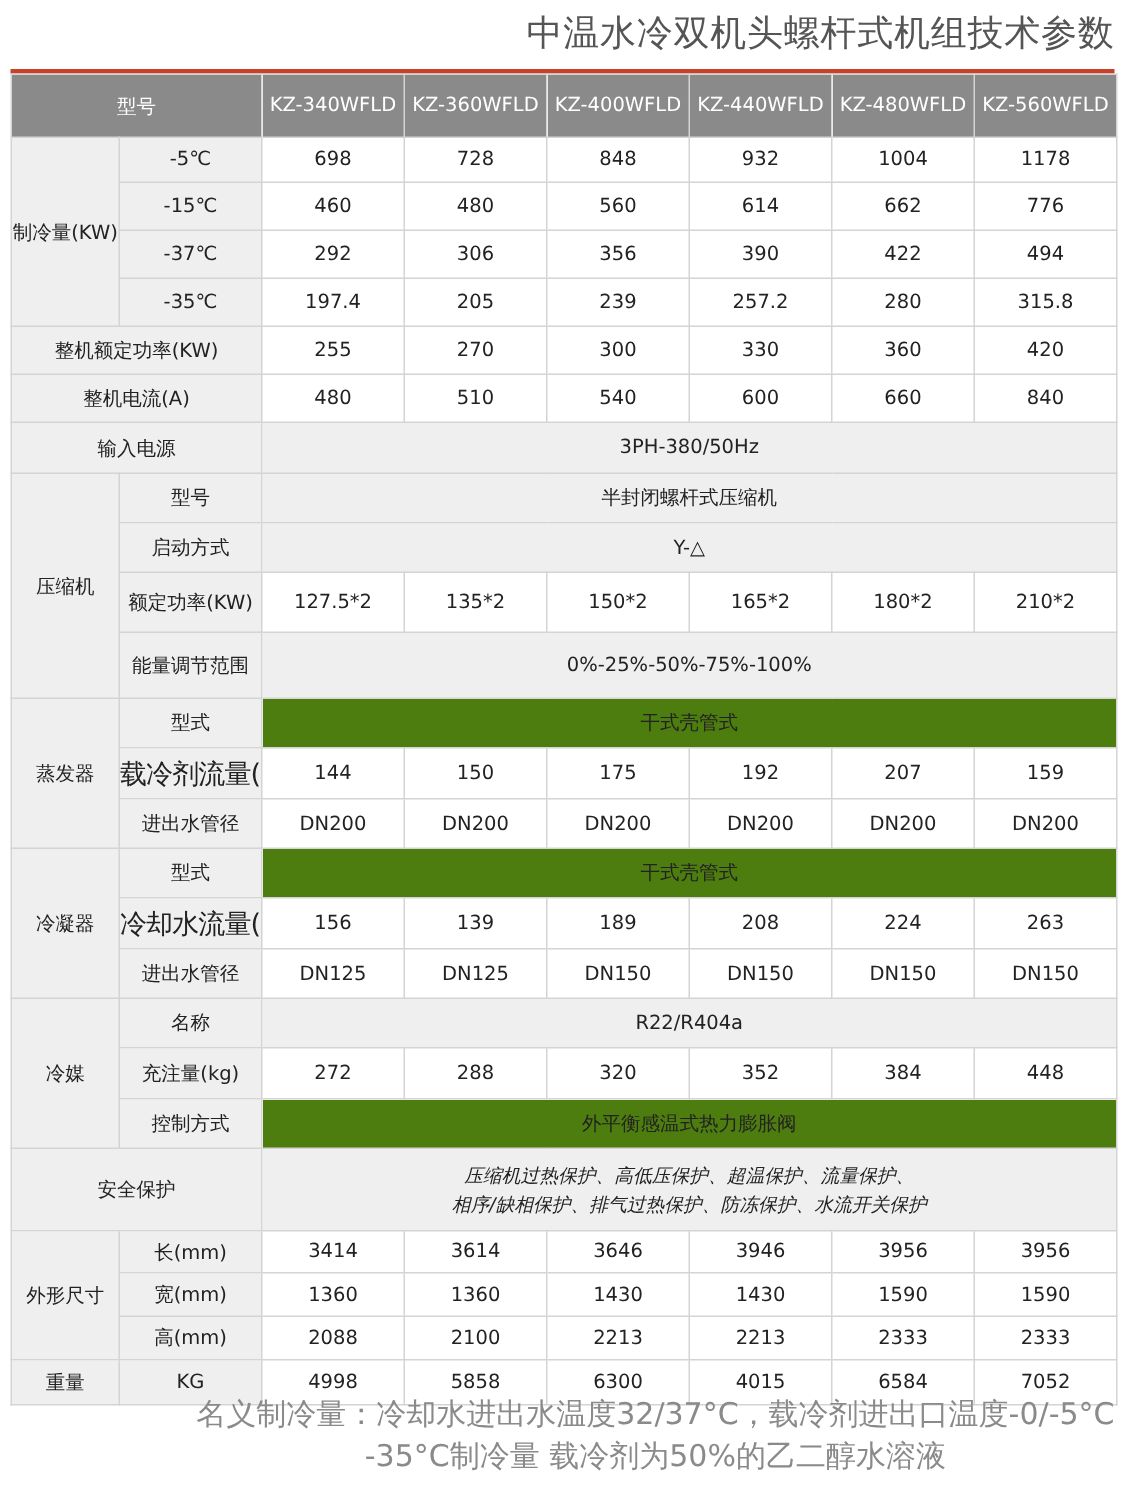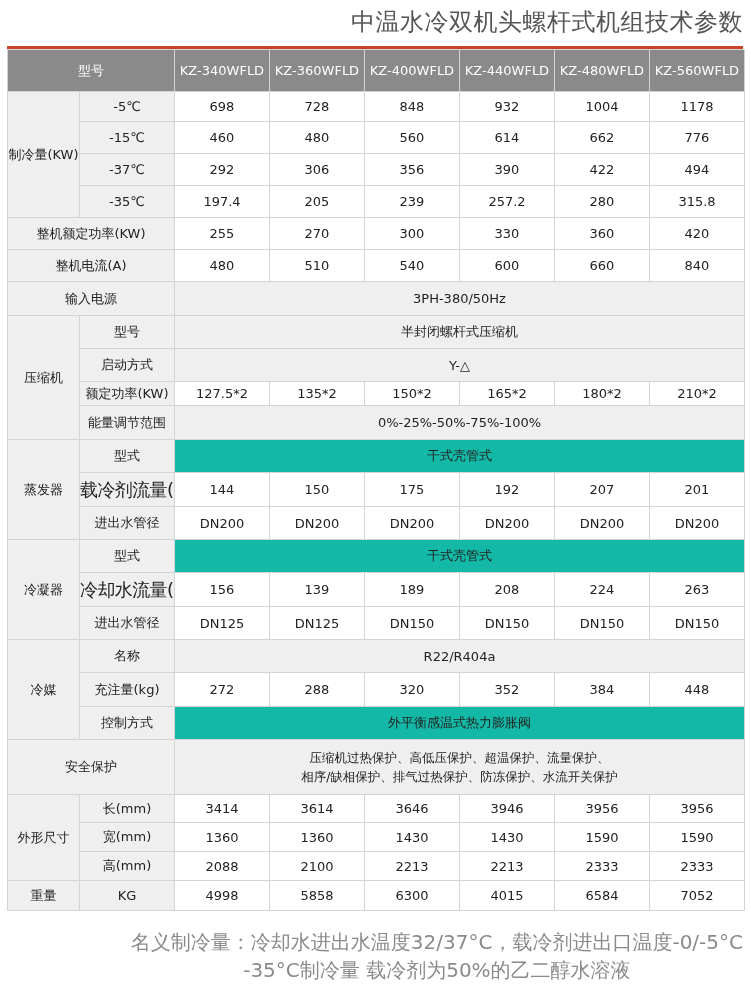--- a/index.html
+++ b/index.html
@@ -9,22 +9,22 @@
            letter-spacing: 0.5px; white-space: nowrap; margin-left: 28px; }
   .redline { position: absolute; left: 7px; top: 46px; width: 736px; height: 3px; background: #c8422a; }
   table.spec { position: absolute; left: 7px; top: 49px; border-collapse: collapse;
                table-layout: fixed; width: 737px; font-size: 13px; }
   table.spec td, table.spec th { border: 1px solid #d4d4d4; text-align: center; vertical-align: middle;
                padding: 0; overflow: hidden; white-space: nowrap; }
   table.spec th { background: #8a8a8a; color: #ffffff; font-weight: normal; height: 41px; font-size: 13px; }
   .lbl { background: #efefef; color: #222; }
   .val { background: #ffffff; color: #222; }
   .span { background: #efefef; }
-  .span.white { background: #14b8a6; }
-  .safety { line-height: 19px; font-size: 12.5px; }
+  .span.white { background: #4d7c0f; }
+  .safety { line-height: 19px; font-size: 12.5px; font-style: italic; }
   .note { position: absolute; right: 8px; top: 928px; text-align: center; color: #8a8a8a;
           font-size: 20px; line-height: 28px; white-space: nowrap; }
   .narrow { letter-spacing: -0.6px; font-size: 18px; }
 </style>
 </head>
 <body>
 
 <div class="title">中温水冷双机头螺杆式机组技术参数</div>
 <div class="redline"></div>
 
@@ -115,47 +115,47 @@
 
   <tr style="height:33px">
     <td rowspan="4" class="lbl">压缩机</td>
     <td class="lbl">型号</td>
     <td colspan="6" class="span">半封闭螺杆式压缩机</td>
   </tr>
   <tr style="height:33px">
     <td class="lbl">启动方式</td>
     <td colspan="6" class="span">Y-△</td>
   </tr>
-  <tr style="height:24px">
+  <tr style="height:40px">
     <td class="lbl">额定功率(KW)</td>
     <td class="val">127.5*2</td>
     <td class="val">135*2</td>
     <td class="val">150*2</td>
     <td class="val">165*2</td>
     <td class="val">180*2</td>
     <td class="val">210*2</td>
   </tr>
-  <tr style="height:34px">
+  <tr style="height:44px">
     <td class="lbl">能量调节范围</td>
     <td colspan="6" class="span">0%-25%-50%-75%-100%</td>
   </tr>
 
   <tr style="height:33px">
     <td rowspan="3" class="lbl">蒸发器</td>
     <td class="lbl">型式</td>
     <td colspan="6" class="span white">干式壳管式</td>
   </tr>
   <tr style="height:34px">
     <td class="lbl narrow">载冷剂流量(m³/h)</td>
     <td class="val">144</td>
     <td class="val">150</td>
     <td class="val">175</td>
     <td class="val">192</td>
     <td class="val">207</td>
-    <td class="val">201</td>
+    <td class="val">159</td>
   </tr>
   <tr style="height:33px">
     <td class="lbl">进出水管径</td>
     <td class="val">DN200</td>
     <td class="val">DN200</td>
     <td class="val">DN200</td>
     <td class="val">DN200</td>
     <td class="val">DN200</td>
     <td class="val">DN200</td>
   </tr>

